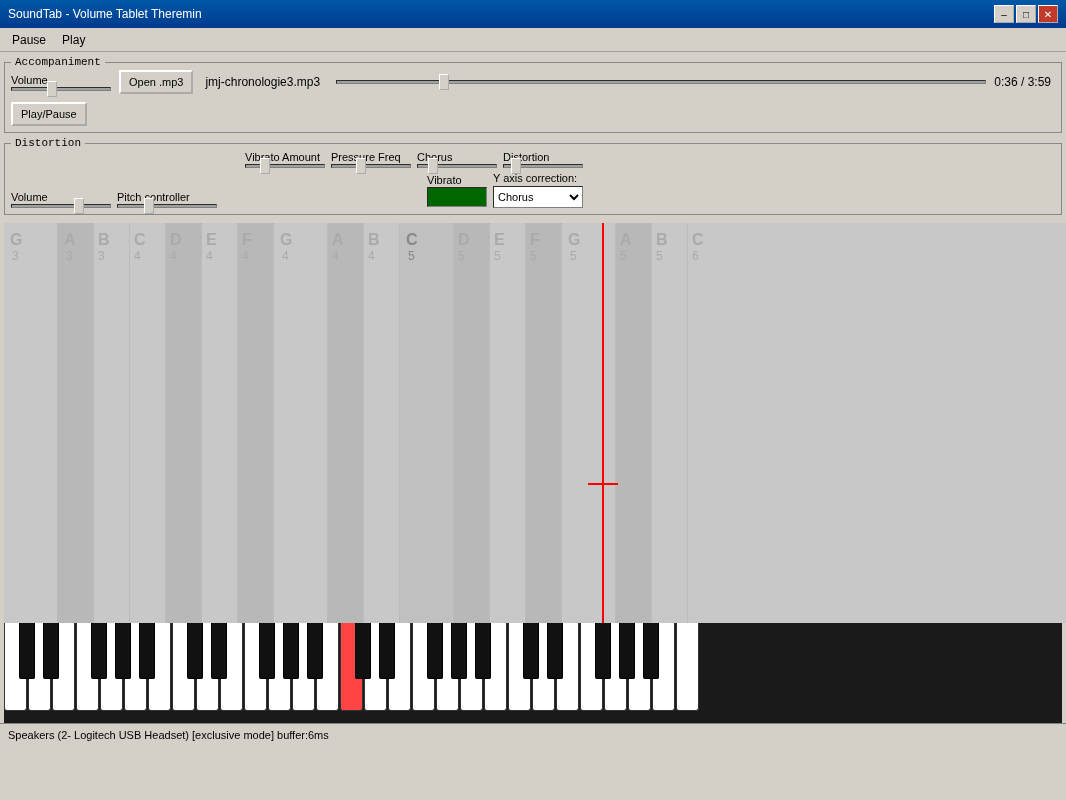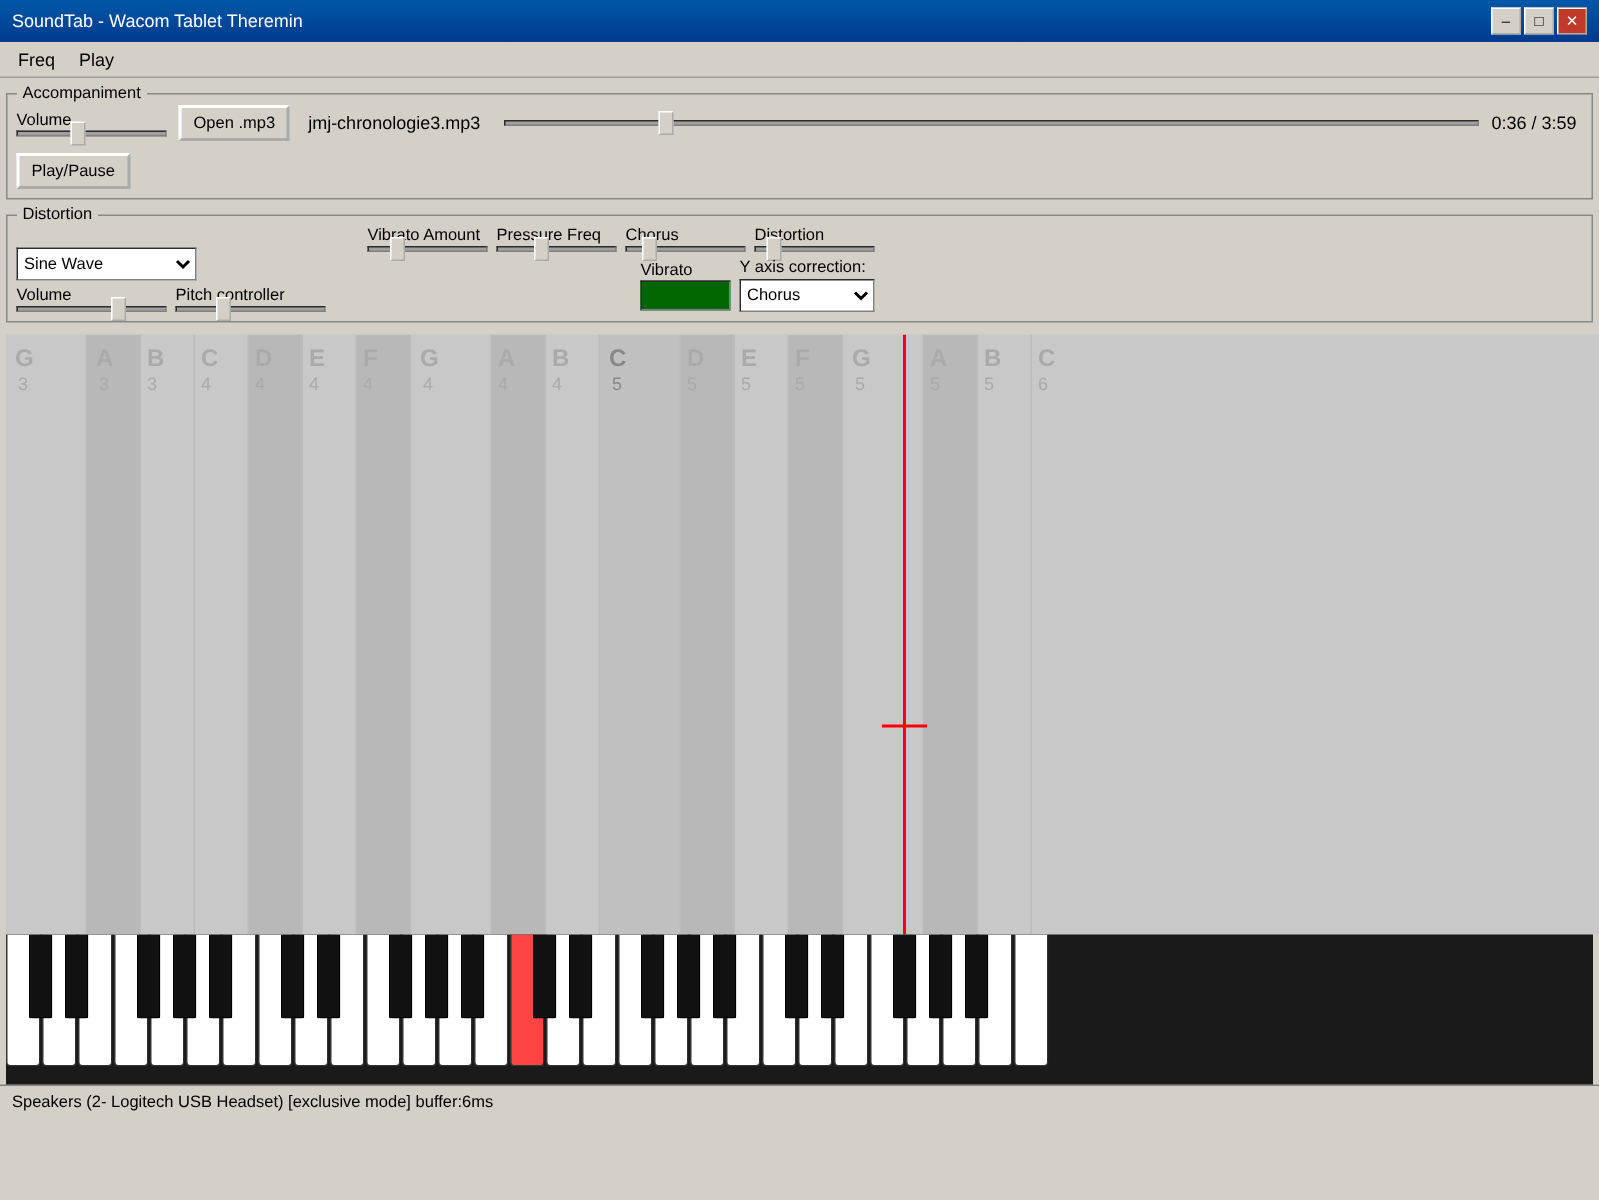--- a/index.html
+++ b/index.html
@@ -230,36 +230,37 @@
 
     fieldset {
       border: 1px solid #888;
       padding: 2px 6px 6px 6px;
       margin-bottom: 4px;
     }
     fieldset legend {
       font-size: 11px;
       color: #000;
       padding: 0 4px;
+      font-family: Liberation Mono, monospace;
     }
   </style>
 </head>
 <body>
 
 <div id="titlebar">
-  <span id="title-text">SoundTab - Wacom Tablet Theremin</span>
+  <span id="title-text">SoundTab - Volume Tablet Theremin</span>
   <div id="titlebar-controls">
     <button class="win-btn">–</button>
     <button class="win-btn">□</button>
     <button class="win-btn close">✕</button>
   </div>
 </div>
 
 <div id="menubar">
-  <span class="menu-item">Freq</span>
+  <span class="menu-item">Pause</span>
   <span class="menu-item">Play</span>
 </div>
 
 <div id="main-content">
 
   <fieldset>
     <legend>Accompaniment</legend>
     <div id="accompaniment">
       <div class="param-group">
         <span class="label-above">Volume</span>
@@ -271,28 +272,20 @@
       <span class="time-display">0:36 / 3:59</span>
       <button class="win-button">Play/Pause</button>
     </div>
   </fieldset>
 
   <fieldset>
     <legend>Distortion</legend>
     <div id="inst-params">
 
       <div id="inst-left">
-        <div>
-          <select>
-            <option>Sine Wave</option>
-            <option>Square Wave</option>
-            <option>Triangle Wave</option>
-            <option>Sawtooth Wave</option>
-          </select>
-        </div>
         <div class="inline-row">
           <div class="param-group">
             <span class="label-above">Volume</span>
             <input type="range" id="inst-vol-slider" value="70" min="0" max="100" style="">
           </div>
           <div class="param-group">
             <span class="label-above">Pitch controller</span>
             <input type="range" id="pitch-corr-slider" value="30" min="0" max="100" style="">
           </div>
         </div>

